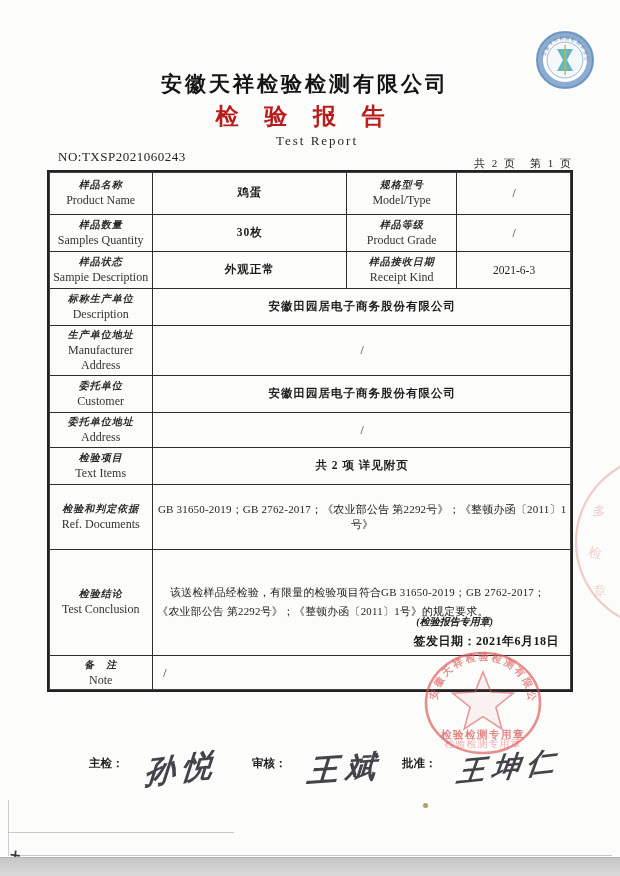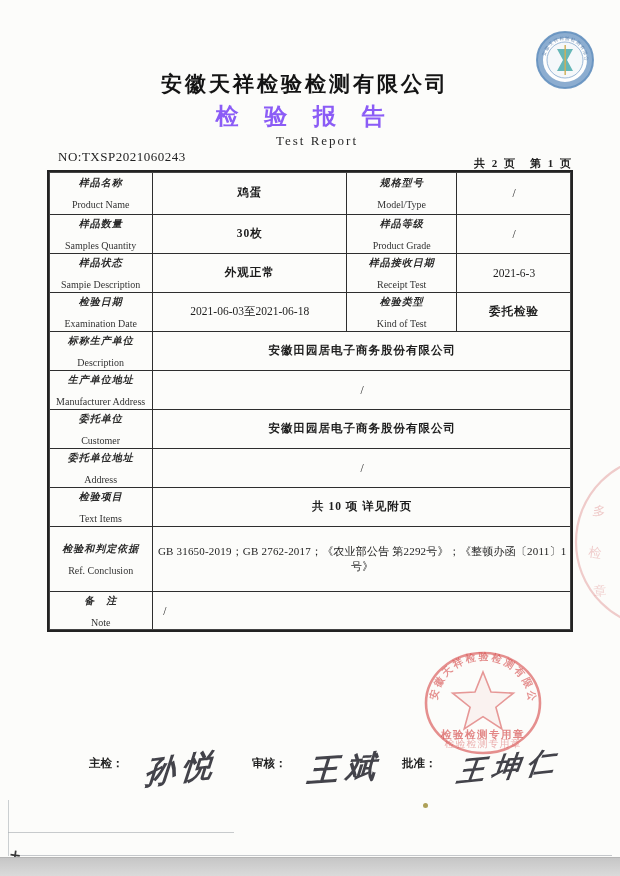--- a/index.html
+++ b/index.html
@@ -9,48 +9,48 @@
     background:#fcfcfa; overflow:hidden;
     font-family:"Liberation Serif","DejaVu Serif",serif; color:#1f1f1f;
   }
   
   .company-title {
     position:absolute; top:70px; left:0; width:610px; text-align:center;
     font-size:21px; font-weight:bold; letter-spacing:3px; color:#141414;
   }
   .report-title {
     position:absolute; top:101px; left:0; width:610px; text-align:center;
-    font-size:23px; font-weight:bold; letter-spacing:10px; color:#8b5cf6;
+    font-size:23px; font-weight:bold; letter-spacing:10px; color:#b91c1c;
   }
   .report-subtitle {
     position:absolute; top:133px; left:0; width:610px; text-align:center;
     font-size:13px; letter-spacing:2px; color:#2a2a2a;padding-left:24px;
   }
   .report-no {
     position:absolute; top:149px; left:58px; font-size:13px; letter-spacing:.5px; color:#222;
   }
   .pagination {
-    position:absolute; top:156px; right:47px; font-size:11px; font-weight:bold;
+    position:absolute; top:156px; right:47px; font-size:11px; font-weight:normal;
     letter-spacing:2px; color:#222;
   }
   
   .logo-stamp { position:absolute; top:29px; left:534px; width:62px; height:62px; opacity:.85; }
   
   table.report {
     position:absolute; top:170px; left:47px; width:526px;
     border-collapse:collapse; table-layout:fixed;
   }
   table.report col.c1 { width:20%; } table.report col.c2 { width:37%; }
   table.report col.c3 { width:21%; } table.report col.c4 { width:22%; }
   table.report td { border:1px solid #2e2e2e; vertical-align:middle; padding:2px 4px; }
   table.report { border:2px solid #222; }
   table.report { outline:1px solid #444; outline-offset:-3px; }
   td.lbl { text-align:center; }
   td.lbl .zh { font-size:10px; font-weight:bold; letter-spacing:1px; color:#2b2b2b; font-style:italic; }
-  td.lbl .en { font-size:10px; color:#333; margin-top:9px; }
+  td.lbl .en { font-size:12px; color:#333; margin-top:1px; }
   td.val { text-align:center; font-size:11.5px; color:#1d1d1d;margin-top:48px; }
   td.val.cn { font-weight:600; letter-spacing:1px; }
   td.val.left { text-align:left; padding-left:10px; }
   tr.h43{height:43px} tr.h37{height:37px} tr.h38{height:38px} tr.h36{height:36px}
   tr.h33{height:33px} tr.h65{height:65px} tr.h106{height:106px}
   td.ref-cell { font-size:11px; letter-spacing:.2px; }
   td.concl { position:relative; text-align:left; vertical-align:top; padding:10px 12px 4px 12px; }
   .concl-text { font-size:10.8px; line-height:1.75; text-indent:1.2em; color:#1c1c1c; letter-spacing:.3px; }
   .concl-bottom { position:absolute; right:12px; bottom:5px; text-align:right; }
   .seal-note { font-size:10px; font-style:italic; font-weight:bold; padding-right:66px; color:#222; }
@@ -139,35 +139,23 @@
       <td class="val">/</td>
     </tr>
     <tr class="h37">
       <td class="lbl">
             <div class="zh">样品状态</div>
             <div class="en">Sampie Description</div>
           </td>
       <td class="val cn">外观正常</td>
       <td class="lbl">
             <div class="zh">样品接收日期</div>
-            <div class="en">Receipt Test</div>
+            <div class="en">Receipt Kind</div>
           </td>
       <td class="val">2021-6-3</td>
-    </tr>
-    <tr class="h38">
-      <td class="lbl">
-            <div class="zh">检验日期</div>
-            <div class="en">Examination Date</div>
-          </td>
-      <td class="val">2021-06-03至2021-06-18</td>
-      <td class="lbl">
-            <div class="zh">检验类型</div>
-            <div class="en">Kind of Test</div>
-          </td>
-      <td class="val cn">委托检验</td>
     </tr>
     <tr class="h37">
       <td class="lbl">
             <div class="zh">标称生产单位</div>
             <div class="en">Description</div>
           </td>
       <td class="val cn" colspan="3">安徽田园居电子商务股份有限公司</td>
     </tr>
     <tr class="h36">
       <td class="lbl">
@@ -188,28 +176,41 @@
             <div class="zh">委托单位地址</div>
             <div class="en">Address</div>
           </td>
       <td class="val" colspan="3">/</td>
     </tr>
     <tr class="h37">
       <td class="lbl">
             <div class="zh">检验项目</div>
             <div class="en">Text Items</div>
           </td>
-      <td class="val cn" colspan="3">共 10 项 详见附页</td>
+      <td class="val cn" colspan="3">共 2 项 详见附页</td>
     </tr>
     <tr class="h65">
       <td class="lbl">
             <div class="zh">检验和判定依据</div>
-            <div class="en">Ref. Conclusion</div>
+            <div class="en">Ref. Documents</div>
           </td>
       <td class="val ref-cell" colspan="3">GB 31650-2019；GB 2762-2017；《农业部公告 第2292号》；《整顿办函〔2011〕1号》</td>
+    </tr>
+    <tr class="h106">
+      <td class="lbl">
+            <div class="zh">检验结论</div>
+            <div class="en">Test Conclusion</div>
+          </td>
+      <td class="concl" colspan="3">
+        <div class="concl-text">该送检样品经检验，有限量的检验项目符合GB 31650-2019；GB 2762-2017；《农业部公告 第2292号》；《整顿办函〔2011〕1号》的规定要求。</div>
+        <div class="concl-bottom">
+          <div class="seal-note">(检验报告专用章)</div>
+          <div class="issue-line"><span>签发日期：</span><span>2021年6月18日</span></div>
+        </div>
+      </td>
     </tr>
     <tr class="h33">
       <td class="lbl">
             <div class="zh">备　注</div>
             <div class="en">Note</div>
           </td>
       <td class="val left" colspan="3">/</td>
     </tr>
   </tbody>
     </table>

